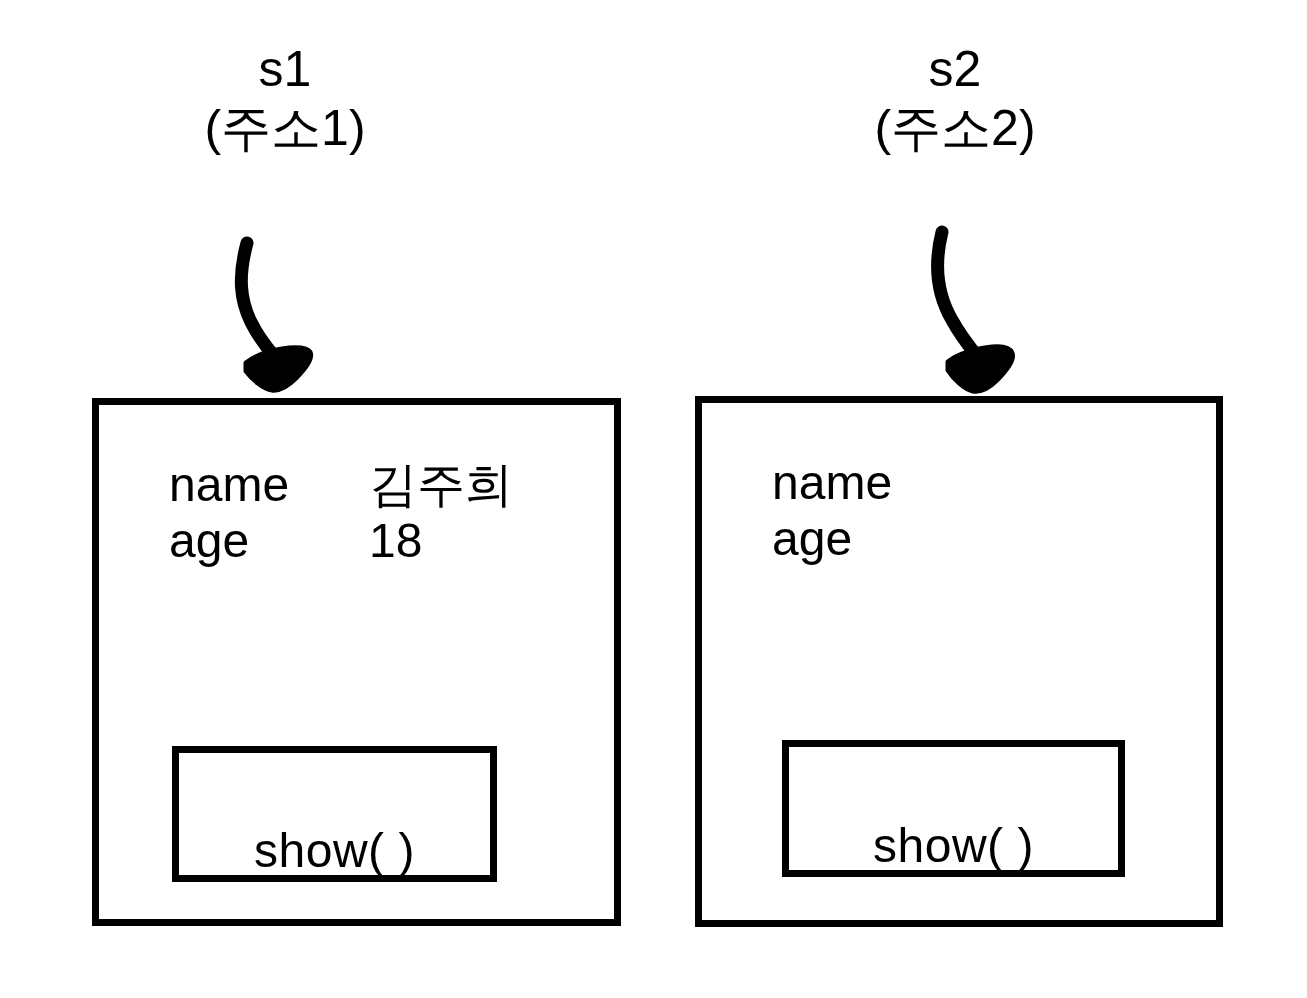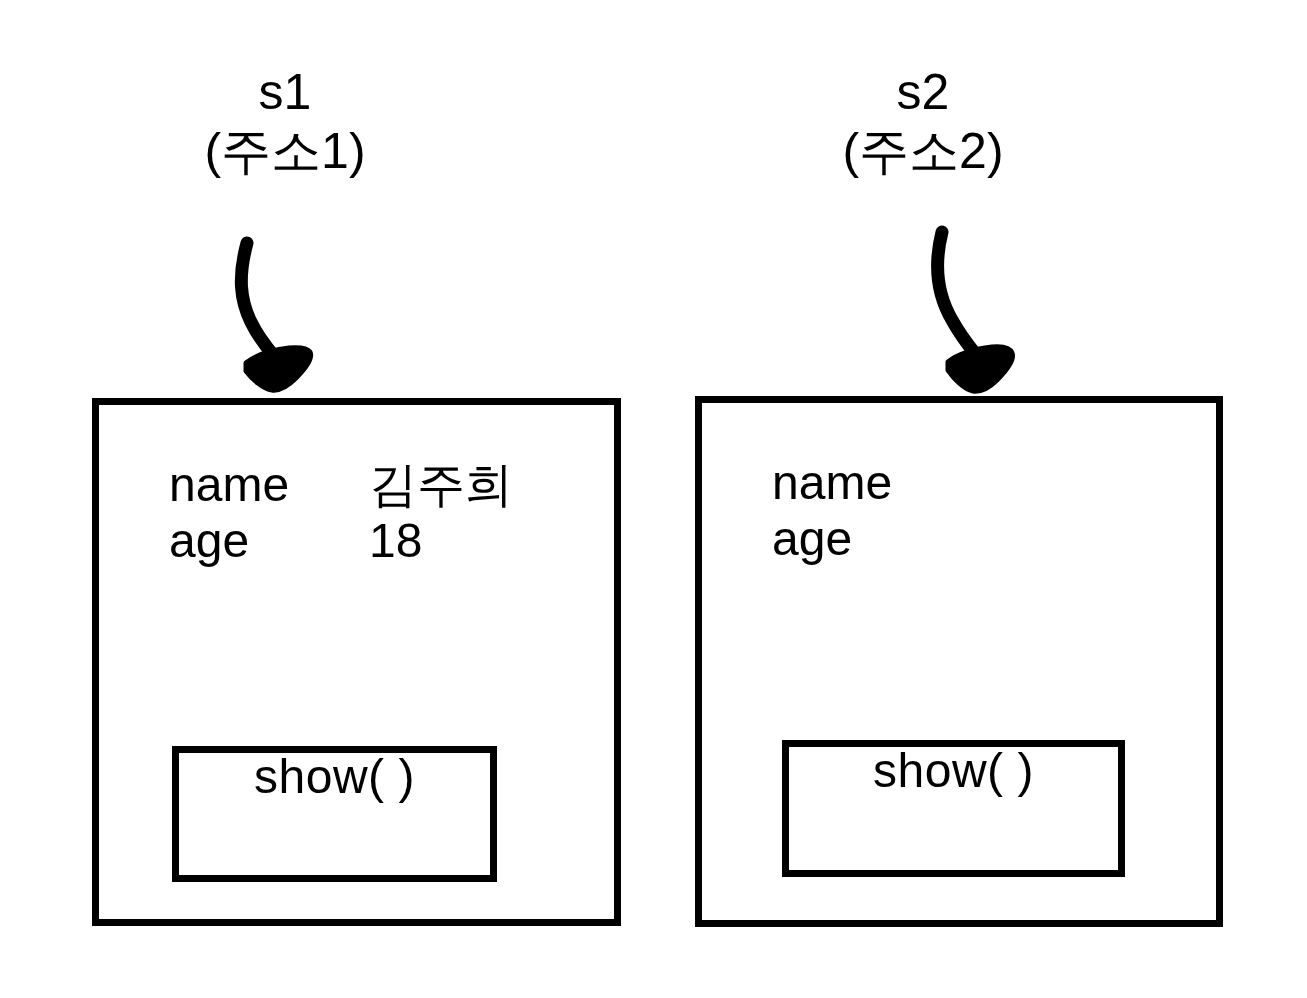--- a/index.html
+++ b/index.html
@@ -22,27 +22,26 @@
 
   
   .var-label {
     position: absolute;
     text-align: center;
     line-height: 1.18;
     color: #000000;
     font-size: 50px;
     white-space: nowrap;
     user-select: none;
-    margin-top: 23px;
   }
   .var-label .var-name { display: block; }
   .var-label .var-addr { display: block; }
 
   #label-s1 { left: 120px; top: 40px; width: 330px; }
-  #label-s2 { left: 758px; top: 40px; width: 330px; }
+  #label-s2 { left: 790px; top: 40px; width: 330px; }
 
   
   #arrow-layer {
     position: absolute;
     left: 0;
     top: 0;
     width: 1307px;
     height: 998px;
     pointer-events: none;
   }
@@ -91,21 +90,21 @@
   #object-box-s2 .field-key   { width: 215px; }
   #object-box-s2 .field-value { width: 175px; }
 
   
   .method-button {
     position: absolute;
     box-sizing: border-box;
     border: 7px solid #000000;
     background: #ffffff;
     display: flex;
-    align-items: flex-start;
+    align-items: flex-end;
     justify-content: center;
     font-size: 48px;
     line-height: 1;
     letter-spacing: 0.5px;
     white-space: nowrap;
   }
   #method-button-s1 {
     left: 73px;
     top: 341px;
     width: 325px;

